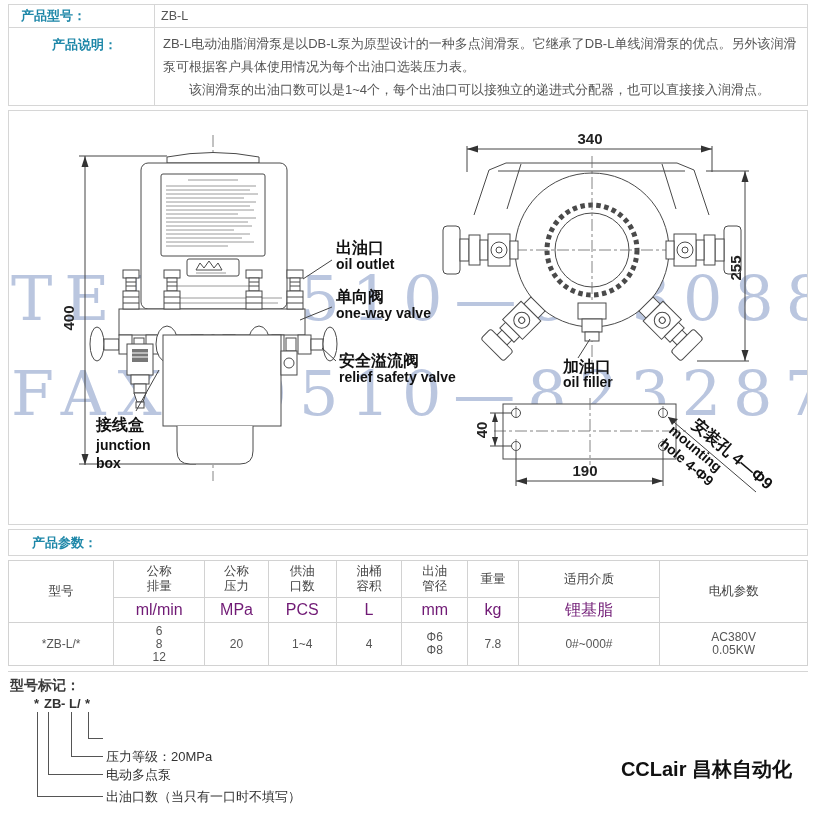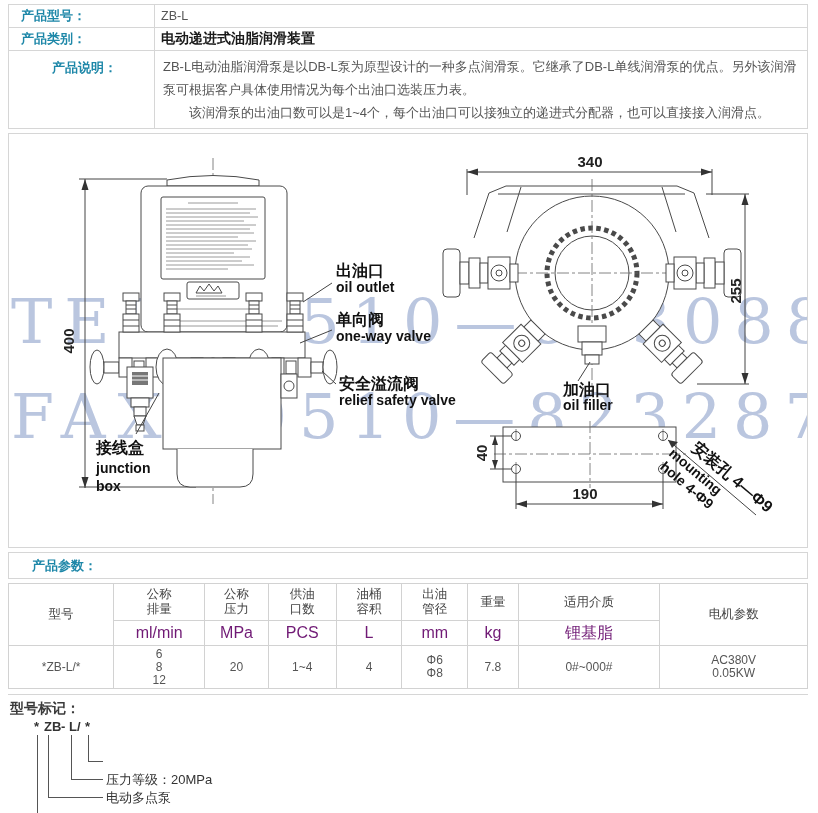--- a/index.html
+++ b/index.html
@@ -63,24 +63,20 @@
 </head>
 <body>
 
 <div class="wrap">
 
   <table class="info-table">
     <tbody>
         <tr>
       <td class="info-label">产品型号：</td>
       <td class="v-model">ZB-L</td>
-    </tr>
-    <tr>
-      <td class="info-label">产品类别：</td>
-      <td class="v-cat">电动递进式油脂润滑装置</td>
     </tr>
     <tr>
       <td class="info-label toplab">产品说明：</td>
       <td class="v-desc">
         <p>ZB-L电动油脂润滑泵是以DB-L泵为原型设计的一种多点润滑泵。它继承了DB-L单线润滑泵的优点。另外该润滑泵可根据客户具体使用情况为每个出油口选装压力表。</p>
         <p class="ind">该润滑泵的出油口数可以是1~4个，每个出油口可以接独立的递进式分配器，也可以直接接入润滑点。</p>
       </td>
     </tr>
   </tbody>
     </table>
@@ -434,15 +430,16 @@
       <span class="cd5">/</span>
       <span class="cd6">*</span>
     </div>
     <div class="conn c1"></div>
     <div class="conn c2"></div>
     <div class="conn c3"></div>
     <div class="conn c4"></div>
     <div class="mk-item i2">压力等级：20MPa</div>
     <div class="mk-item i3">电动多点泵</div>
     <div class="mk-item i4">出油口数（当只有一口时不填写）</div>
+    <div class="brand">CCLair 昌林自动化</div>
   </div>
 
 </div>
 
 </body></html>

